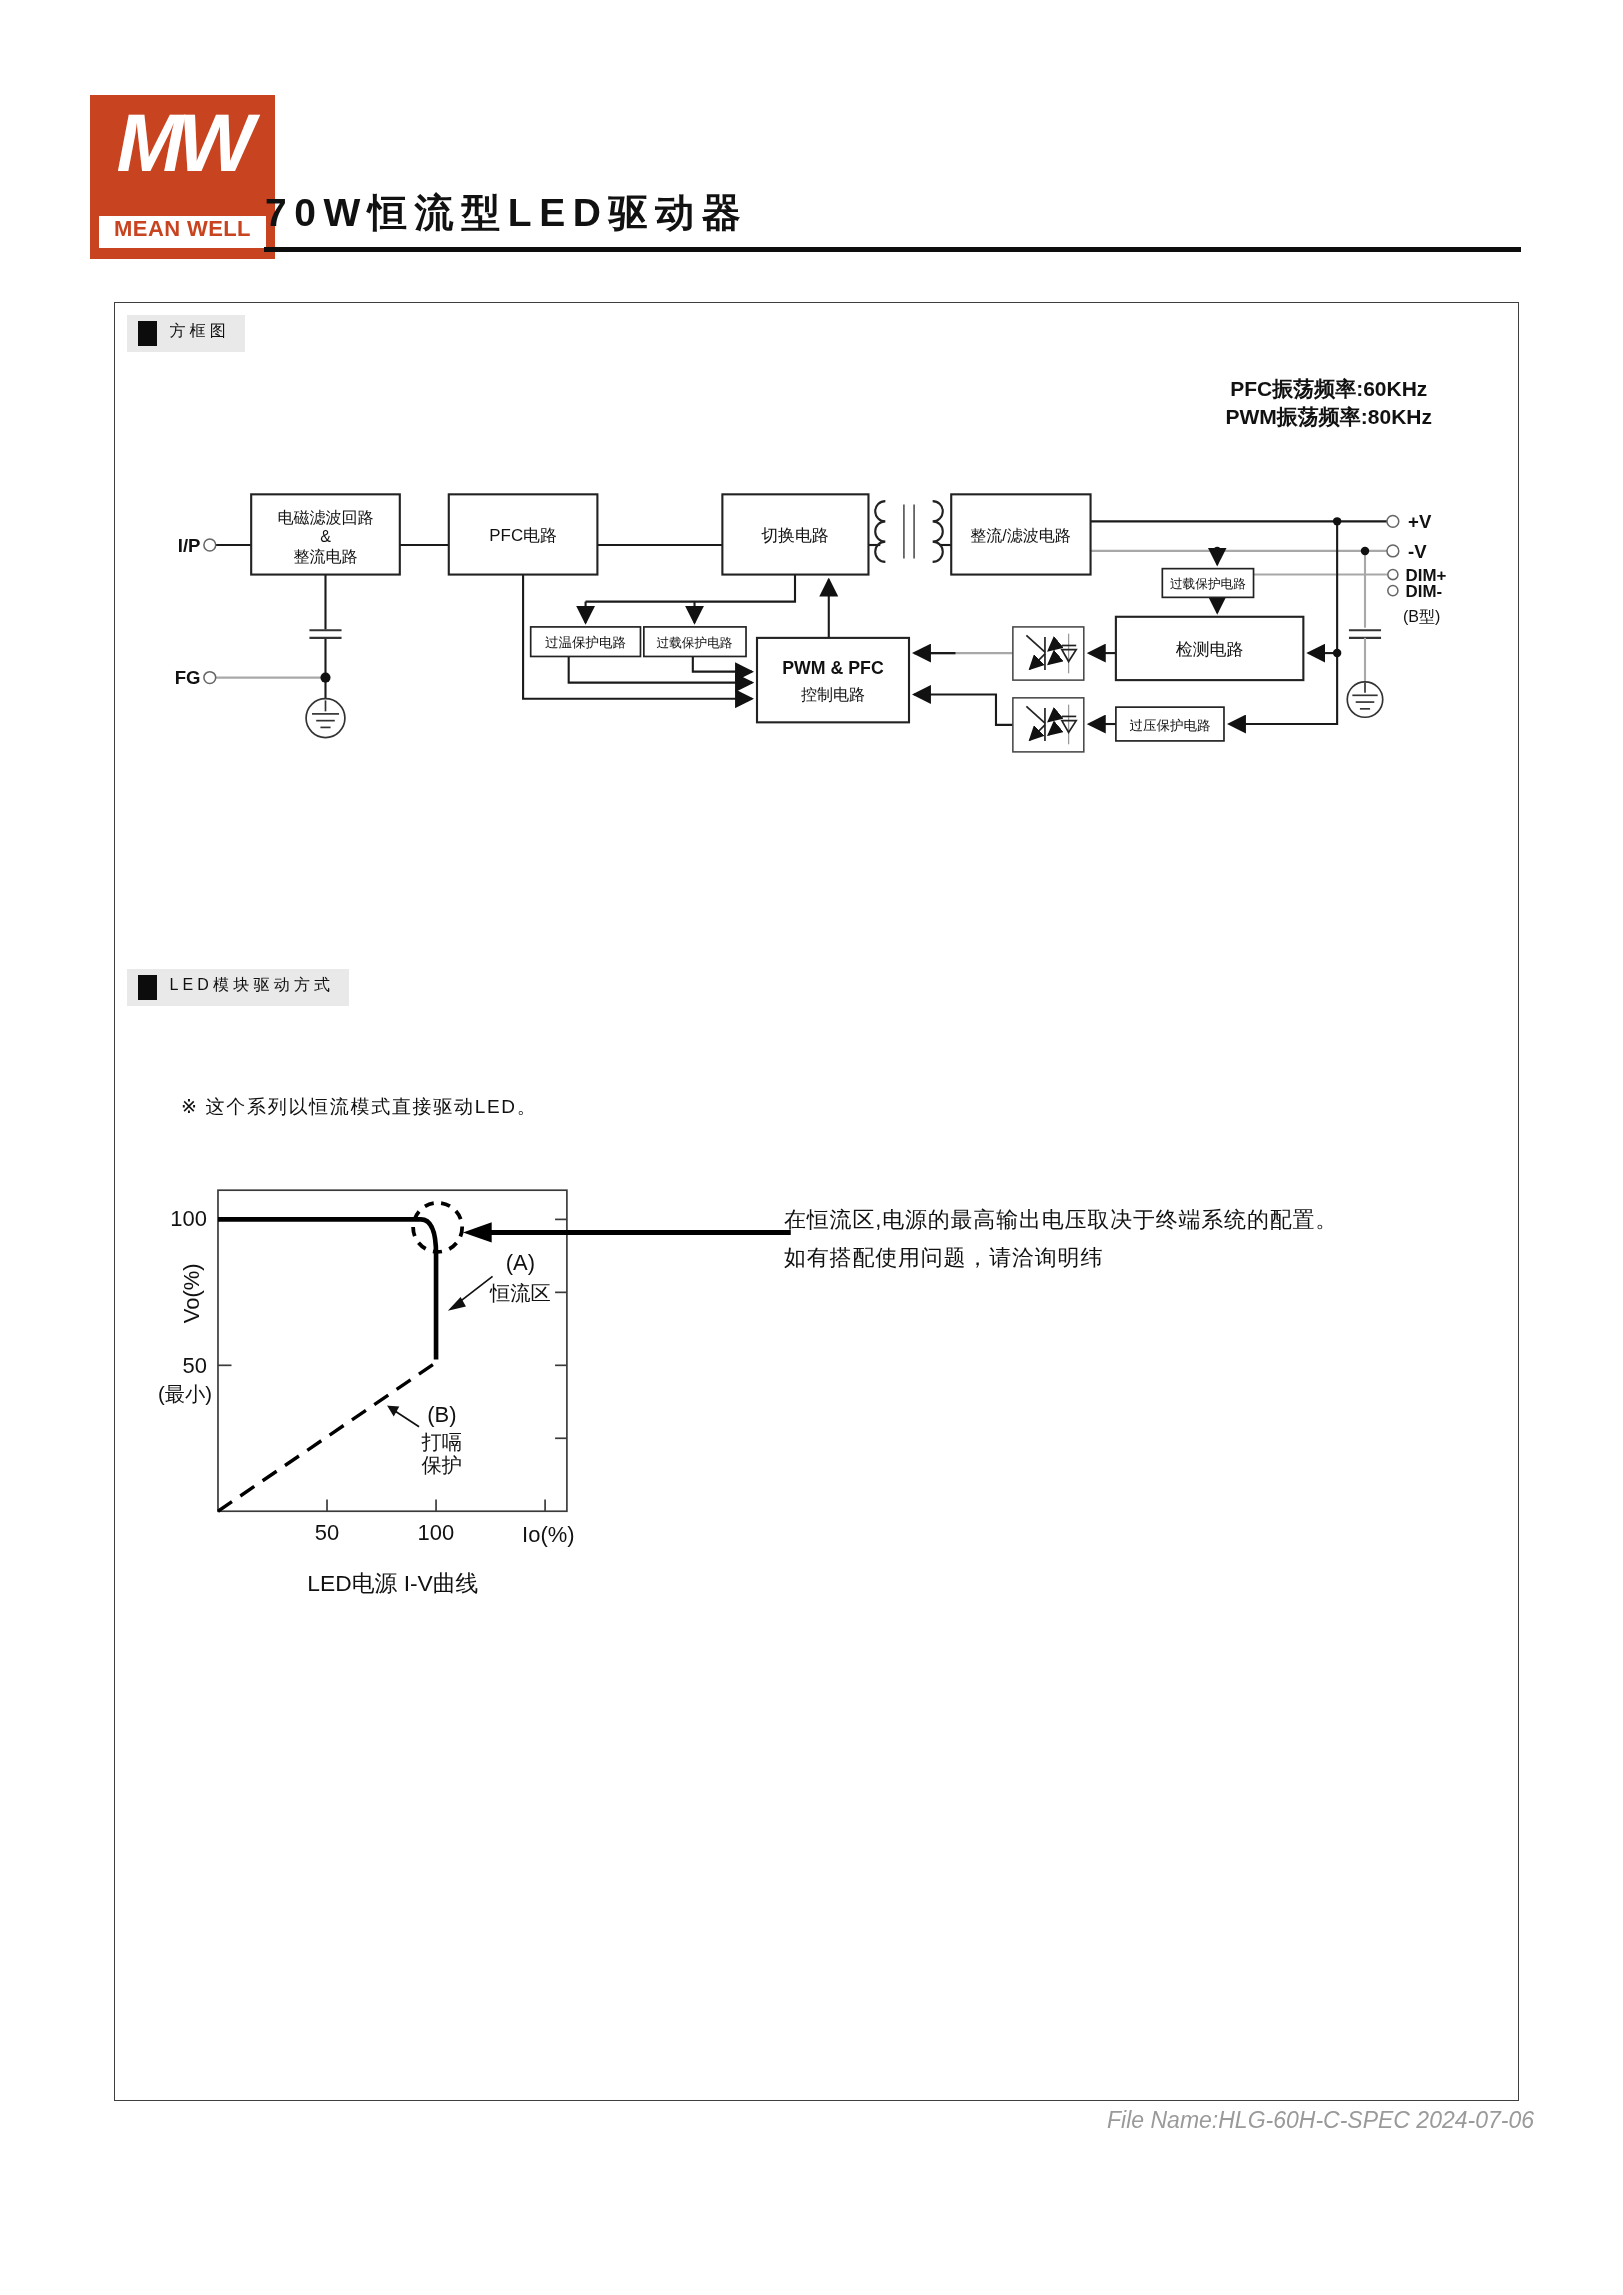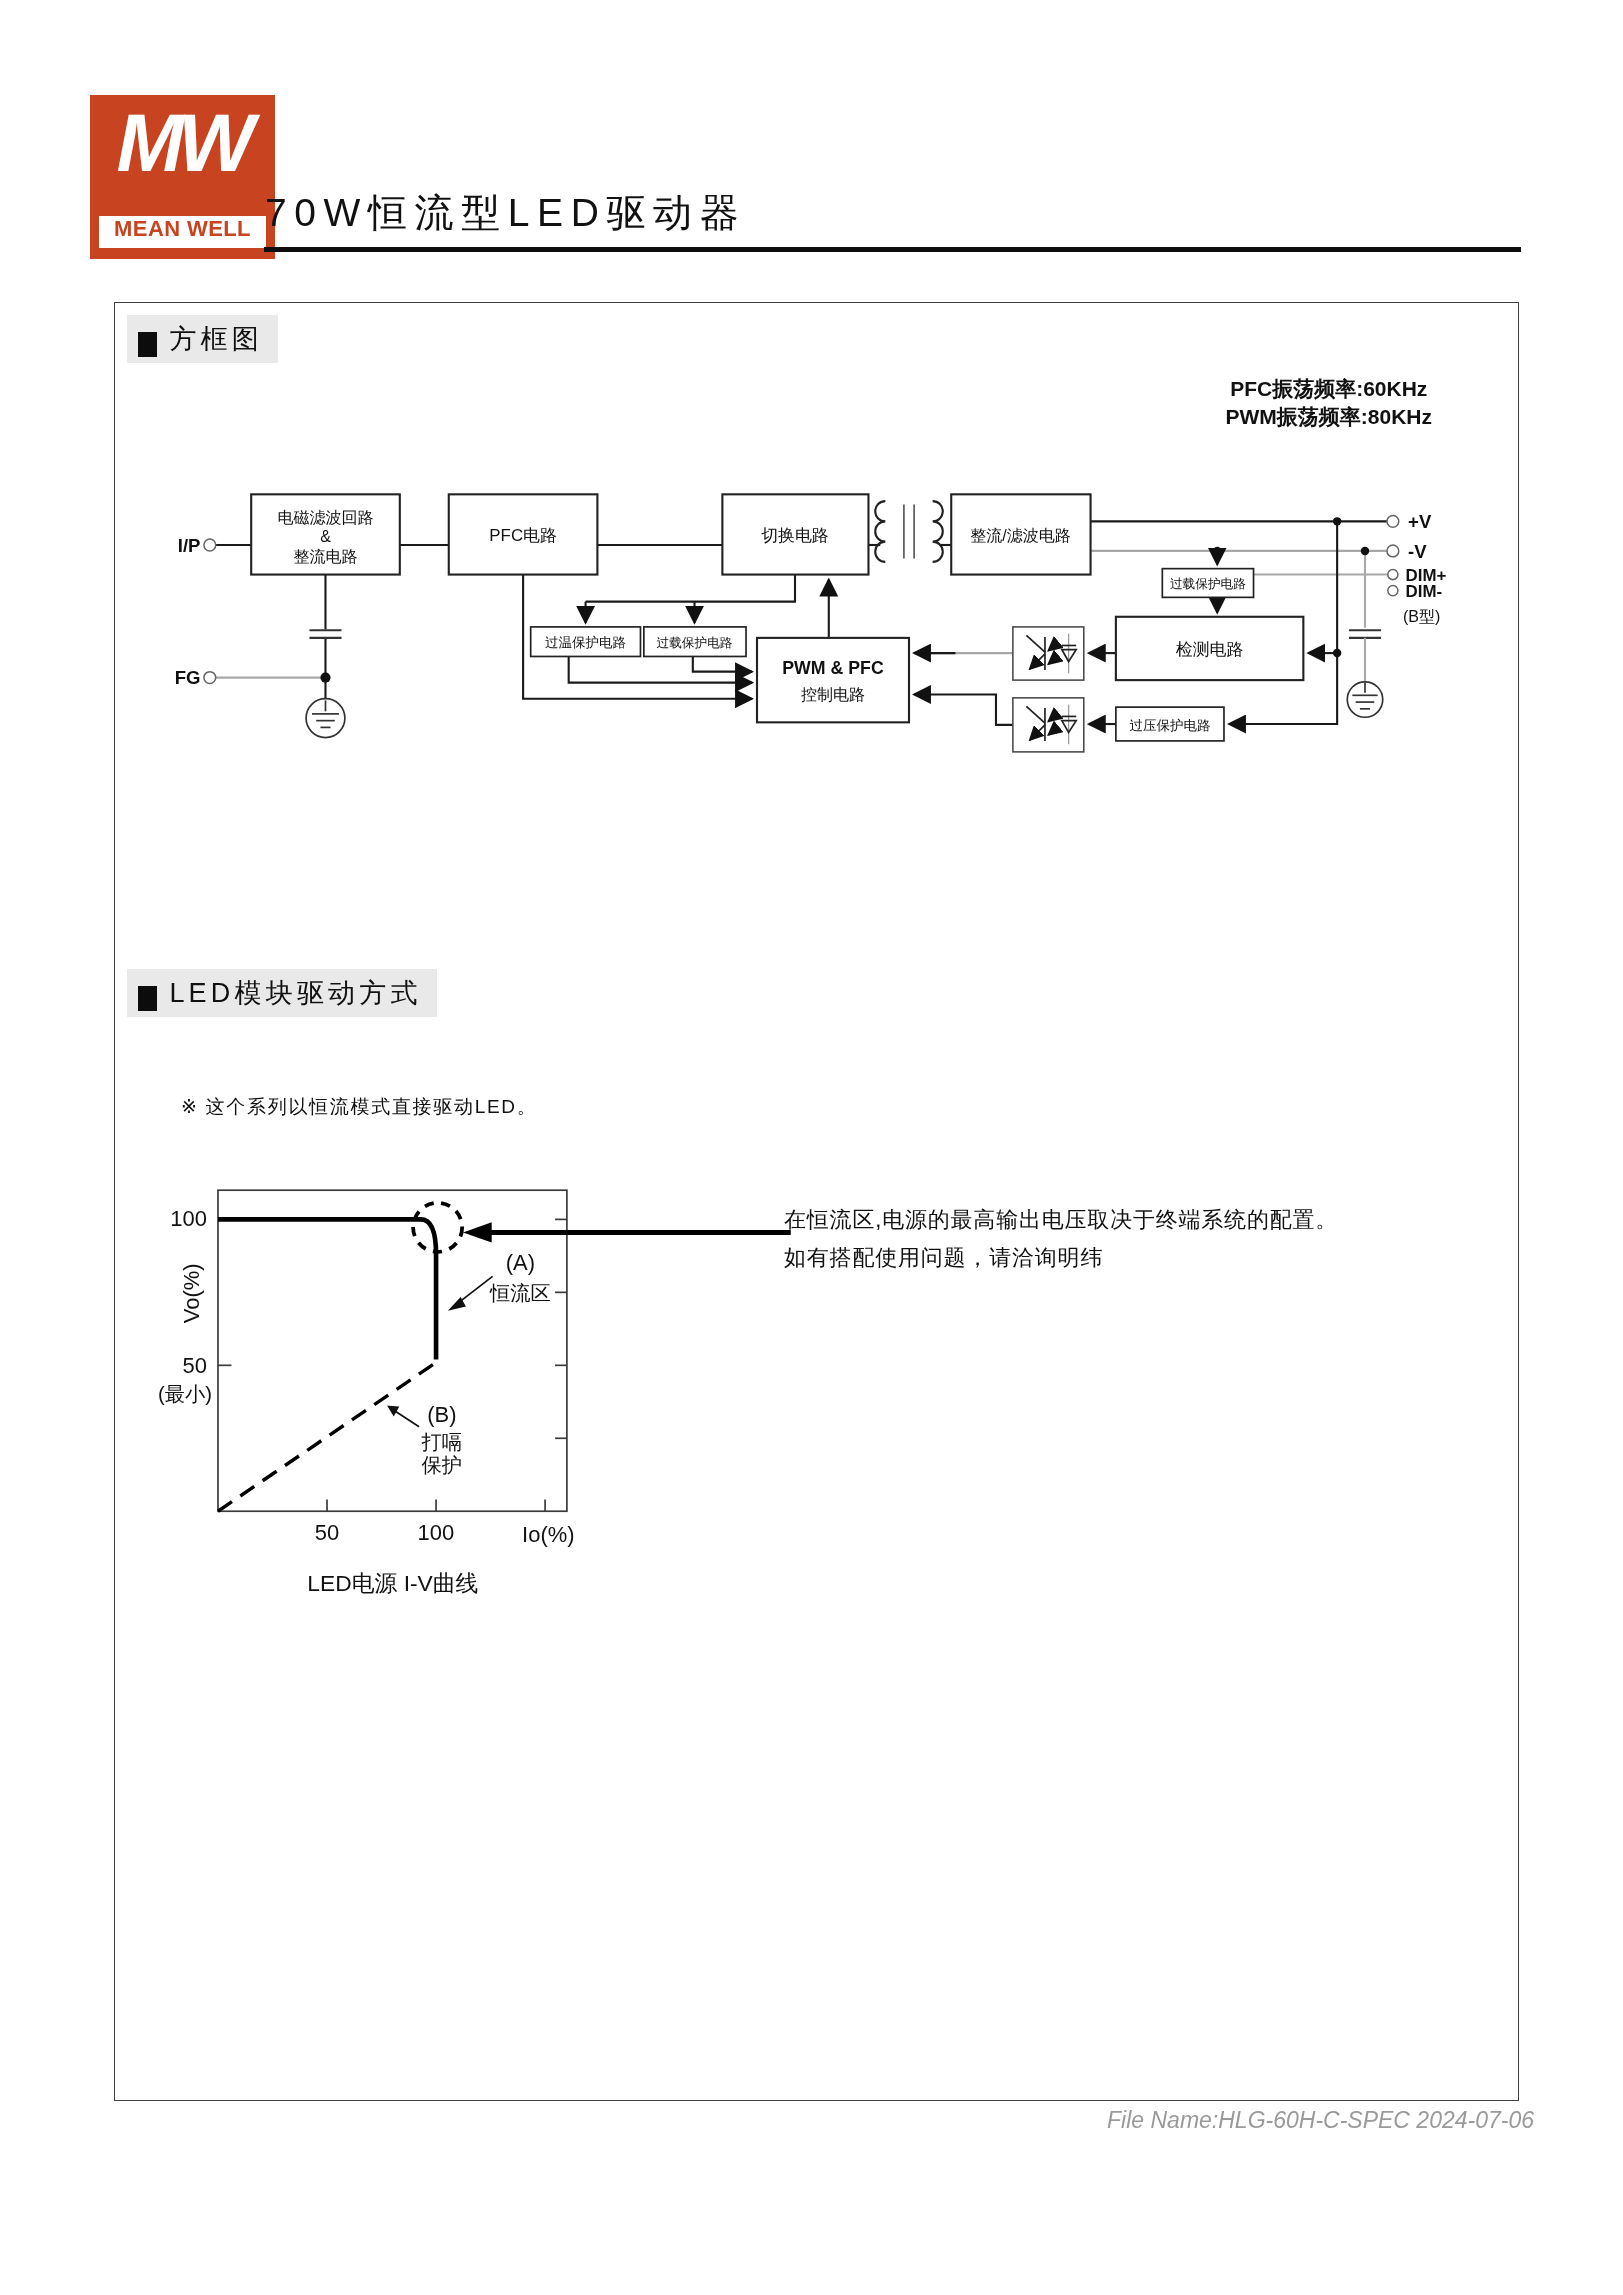--- a/index.html
+++ b/index.html
@@ -14,29 +14,29 @@
   body{font-family:"Liberation Sans","DejaVu Sans",sans-serif;color:var(--ink)}
   .page{position:relative;width:1623px;height:2295px;background:#fff;overflow:hidden}
 
   
   .logo{position:absolute;left:90px;top:95px;width:185px;height:164px;background:var(--brand_red)}
   .logo-mw{position:absolute;left:0;right:0;top:1.7px;text-align:center;font-style:italic;font-weight:bold;
            font-size:81px;letter-spacing:-6px;color:#fff}
   .logo-strip{position:absolute;left:9.3px;right:9.3px;bottom:11px;height:32px;background:#fff;
               display:flex;justify-content:center}
   .logo-brand{color:var(--brand_red);font-weight:bold;font-size:22px;letter-spacing:0.4px}
-  .title-main{position:absolute;left:265px;top:186px;font-size:39px;font-weight:normal;letter-spacing:7.6px}
+  .title-main{position:absolute;left:265px;top:186px;font-size:39px;font-weight:bold;letter-spacing:7.6px}
   .title-series{position:absolute;right:103px;top:184px;font-size:40px;font-weight:bold;letter-spacing:2.5px}
   .title-rule{position:absolute;left:264px;top:247px;width:1257px;height:5px;background:#0d0d0d}
 
   
   .content-border{position:absolute;left:114px;top:302px;width:1405px;height:1799px;border:1.7px solid #3f3f3f}
 
-  .section-hdr{position:absolute;display:inline-flex;align-items:flex-end;background:var(--section_bg);
-               padding:6px 15px 6px 11px;font-size:27px;letter-spacing:4.2px}
+  .section-hdr{position:absolute;display:inline-flex;align-items:flex-start;background:var(--section_bg);
+               padding:6px 15px 6px 11px;font-size:16px;letter-spacing:4.2px}
   .section-hdr .sq{display:inline-block;width:19.4px;height:25px;background:#0c0c0c;margin-right:12px}
   .hdr1{left:127px;top:315px}
   .hdr2{left:127px;top:969px}
 
   .freq{position:absolute;right:191px;top:375px;text-align:center;font-size:21px;font-weight:bold;line-height:28px}
 
   .note{position:absolute;left:181px;top:1094px;font-size:19px;letter-spacing:1.7px}
 
   .footer{position:absolute;right:89px;top:2107px;font-size:23px;font-style:italic;color:var(--footer_gray)}
 

